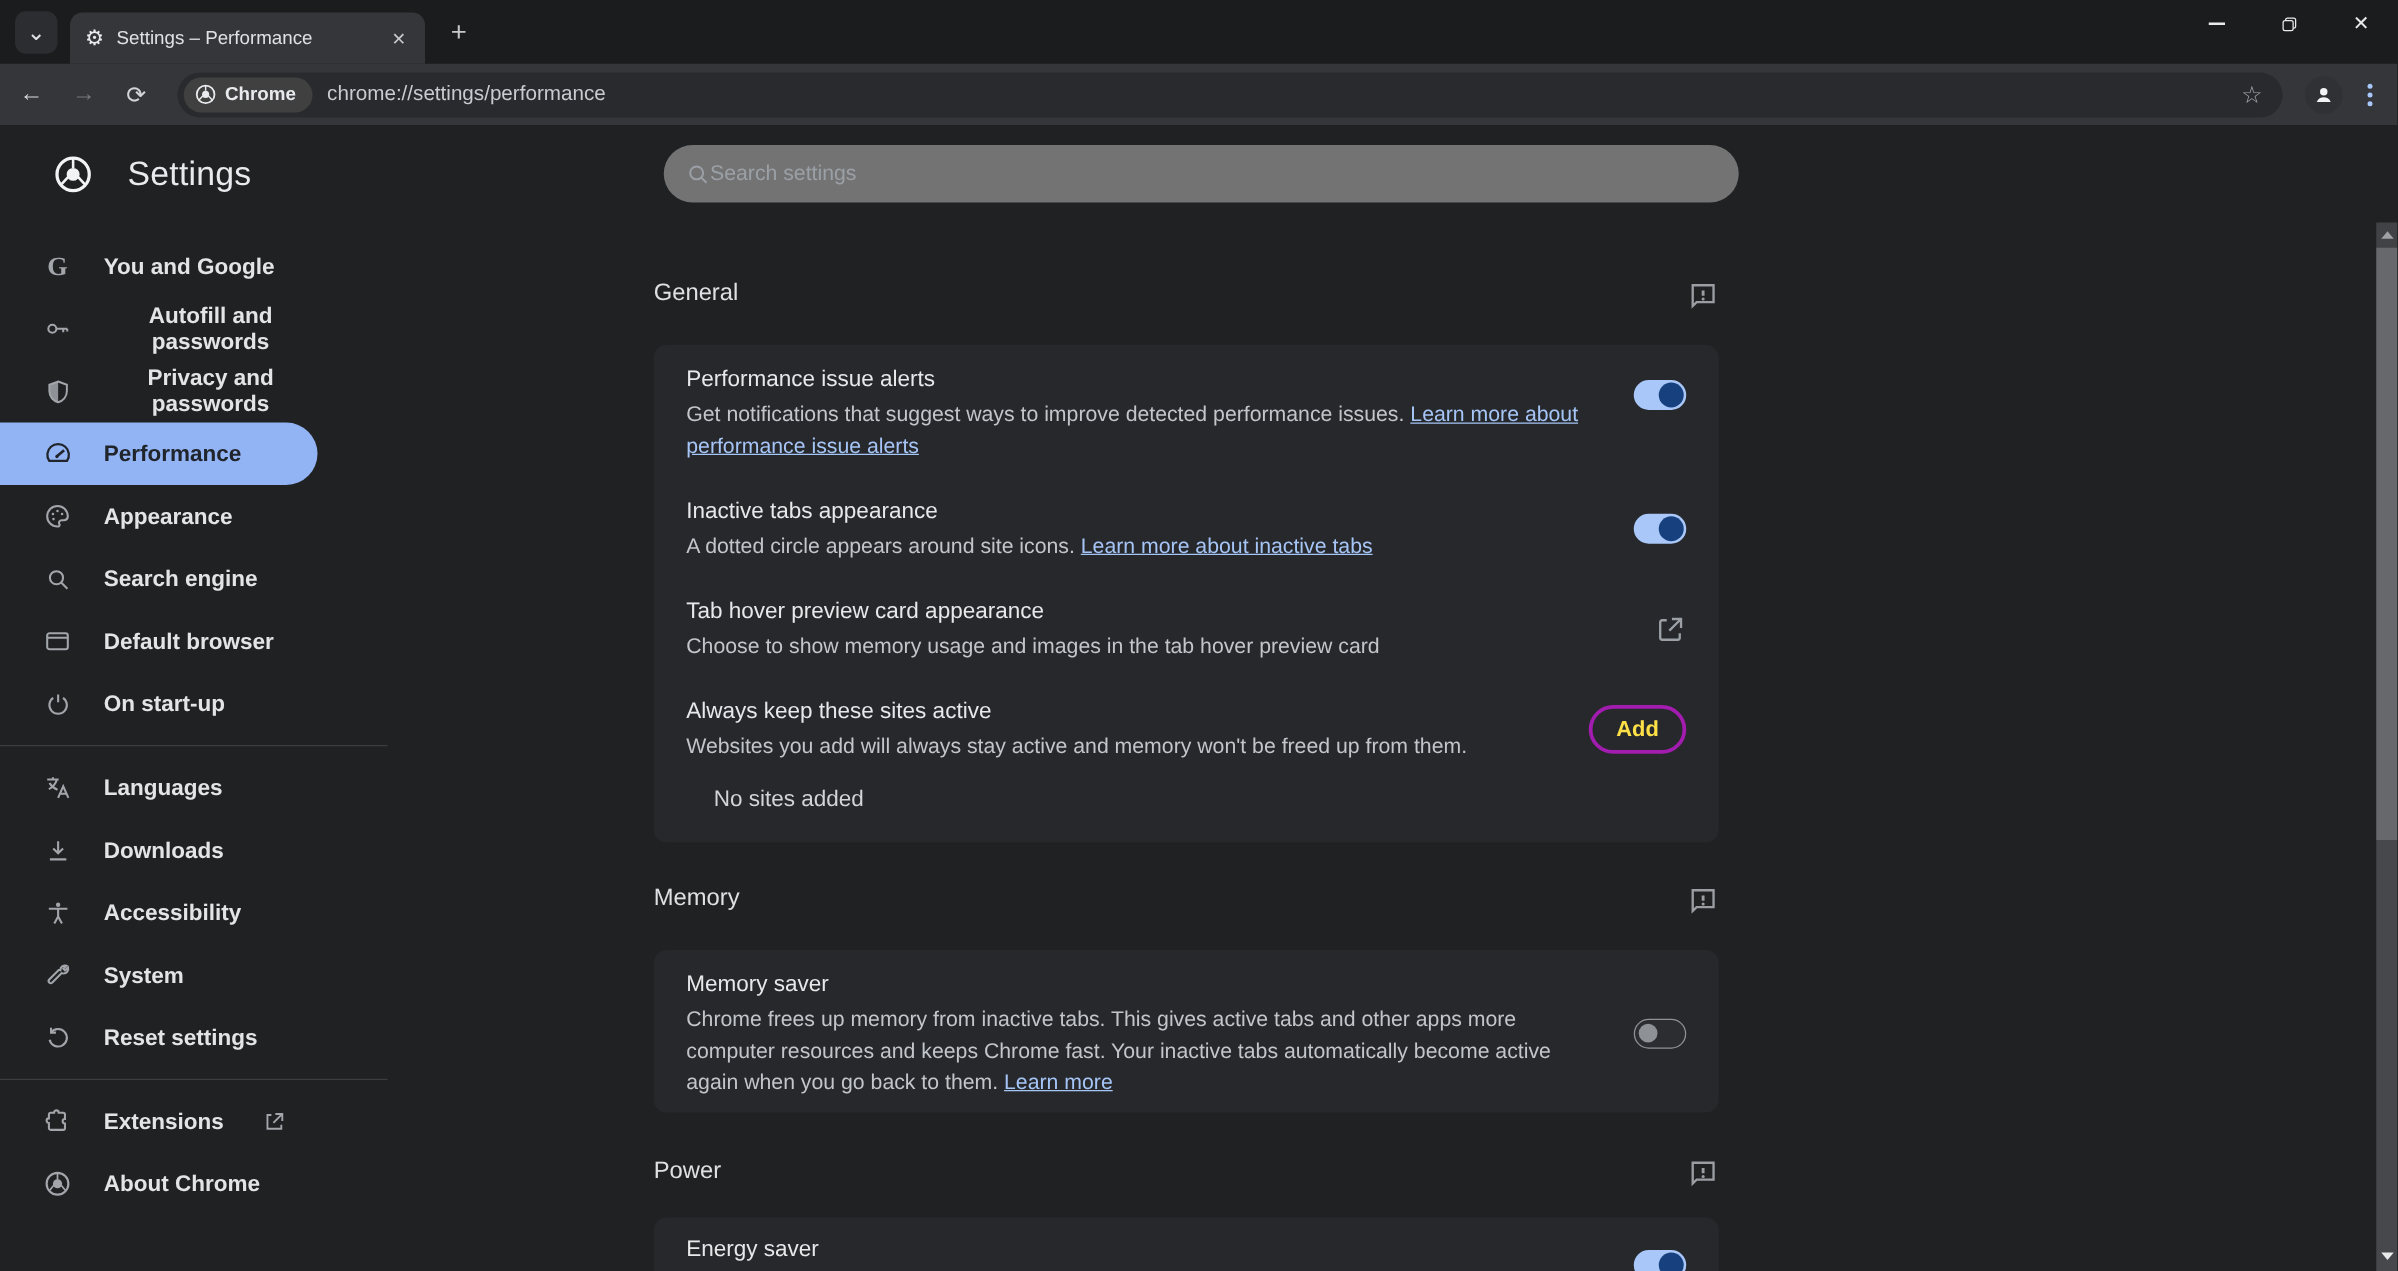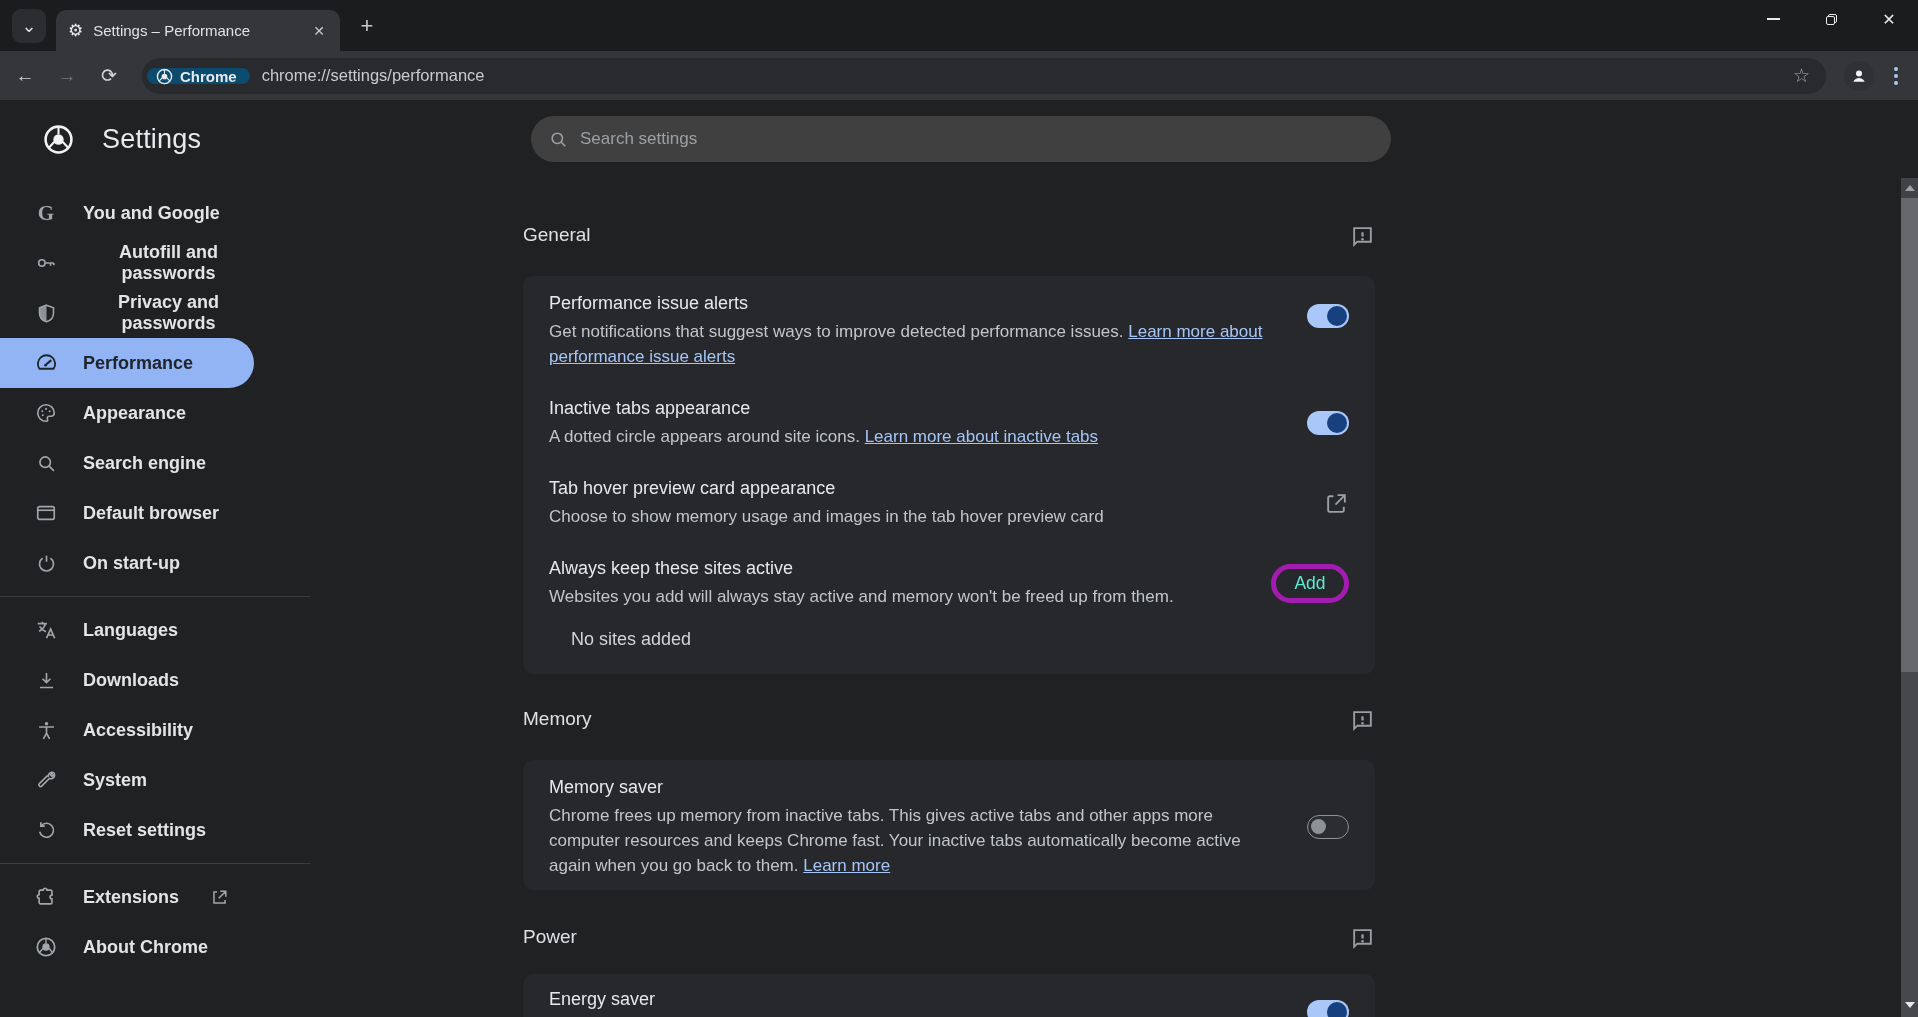--- a/index.html
+++ b/index.html
@@ -29,21 +29,21 @@
   .win-close-glyph { font-size:16px; color:#e8eaed; }
 
   
   .toolbar { position:absolute; top:51px; left:0; width:100%; height:49px; background:#35363a;
     display:flex; align-items:center; padding:0 10px 0 8px; }
   .navbtn { width:34px; height:34px; display:flex; align-items:center; justify-content:center;
     font-size:19px; color:#d2d5d8; border-radius:50%; margin-right:8px; }
   .navbtn.disabled { color:#74777b; }
   .omnibox { flex:1; height:36px; background:#282a2d; border-radius:18px; display:flex;
     align-items:center; padding:0 10px 0 5px; margin:0 8px; }
-  .sitechip { height:16px; background:#0c4a6e; border-radius:14px; display:flex; 
+  .sitechip { height:28px; background:#404040; border-radius:14px; display:flex; align-items:center;
     padding:0 13px 0 9px; gap:7px; }
   .sitechip .chip-label { color:#e8eaed; font-size:15px; font-weight:700; }
   .url { color:#c8cbcf; font-size:16.5px; margin-left:12px; flex:1; white-space:nowrap; overflow:hidden; }
   .star { color:#a7abb0; font-size:19px; margin-right:6px; }
   .avatar { width:30px; height:30px; border-radius:50%; background:#303134; display:flex;
     align-items:center; justify-content:center; margin:0 10px; }
   .menudots { width:24px; height:28px; display:flex; flex-direction:column; align-items:center;
     justify-content:center; gap:3px; }
   .menudots i { width:4px; height:4px; border-radius:50%; background:#a8c7fa; }
 
@@ -63,22 +63,22 @@
   .nav-item.selected { background:#92b4f4; margin-right:56px; }
   .nav-item.selected .nlabel { color:#20242b; }
   .nav-item.selected .nicon { color:#20242b; }
   .nav-divider { height:1px; background:#3a3c3f; margin:8px 0; }
   .ext-icon { color:#a2a6ab; margin-left:6px; display:flex; }
   .gletter { font-size:21px; font-weight:700; color:#a2a6ab; font-family:"Liberation Serif", serif; }
 
   
   .main { flex:1; position:relative; }
   .main-head { height:78px; display:flex; align-items:center; }
-  .searchbar { margin-left:221px; width:860px; height:46px; background:#404040; border-radius:23px;
-    display:flex; align-items:center; padding:0 18px; gap:12px; }
+  .searchbar { margin-left:221px; width:860px; height:46px; background:#737373; border-radius:23px;
+    display:flex; align-items:center; padding:0 18px; }
   .searchbar input { flex:1; background:transparent; border:none; outline:none; color:#e8eaed; font-size:17px;
     font-family:"Liberation Sans", sans-serif; }
   .searchbar input::placeholder { color:#9aa0a6; }
 
   .scrollarea { position:absolute; top:78px; left:0; right:17px; bottom:0; overflow:hidden; }
   .content { margin-left:213px; width:852px; }
 
   .section-head { display:flex; justify-content:space-between; height:30px; }
   .section-head.first { margin-top:46px; }
   .section-head .stitle { color:#dee0e3; font-size:19px; font-weight:500; }
@@ -94,22 +94,22 @@
   .row-control.top { align-self:flex-start; margin-top:12px; }
   .no-sites { padding:8px 26px 24px 48px; color:#d2d4d7; font-size:18px; }
 
   
   .toggle { width:42px; height:24px; border-radius:13px; position:relative; }
   .toggle.on { background:#a9c7f8; }
   .toggle.on .knob { position:absolute; right:2px; top:2px; width:20px; height:20px; border-radius:50%; background:#17417e; }
   .toggle.off { background:#2b2d30; border:1.5px solid #8e9196; }
   .toggle.off .knob { position:absolute; left:3px; top:3px; width:15px; height:15px; border-radius:50%; background:#8e9196; }
 
-  .add-btn { width:78px; height:39px; border-radius:20px; border:5px solid #a21caf; background:transparent;
-    color:#5eead4; font-size:17.5px; font-weight:400; font-family:"Liberation Sans", sans-serif; }
+  .add-btn { width:78px; height:39px; border-radius:20px; border:3px solid #a21caf; background:transparent;
+    color:#fde047; font-size:17.5px; font-weight:700; font-family:"Liberation Sans", sans-serif; }
   .extlink { color:#9aa0a6; display:flex; }
 
   
   .gap-mem { margin-top:34px; }
   .gap-pow { margin-top:36px; }
   .card.power-card { margin-top:18px; }
   .card.power-card .row { padding-top:14px; }
 
   
   .scrollbar { position:absolute; right:0; top:78px; width:17px; bottom:0; }

